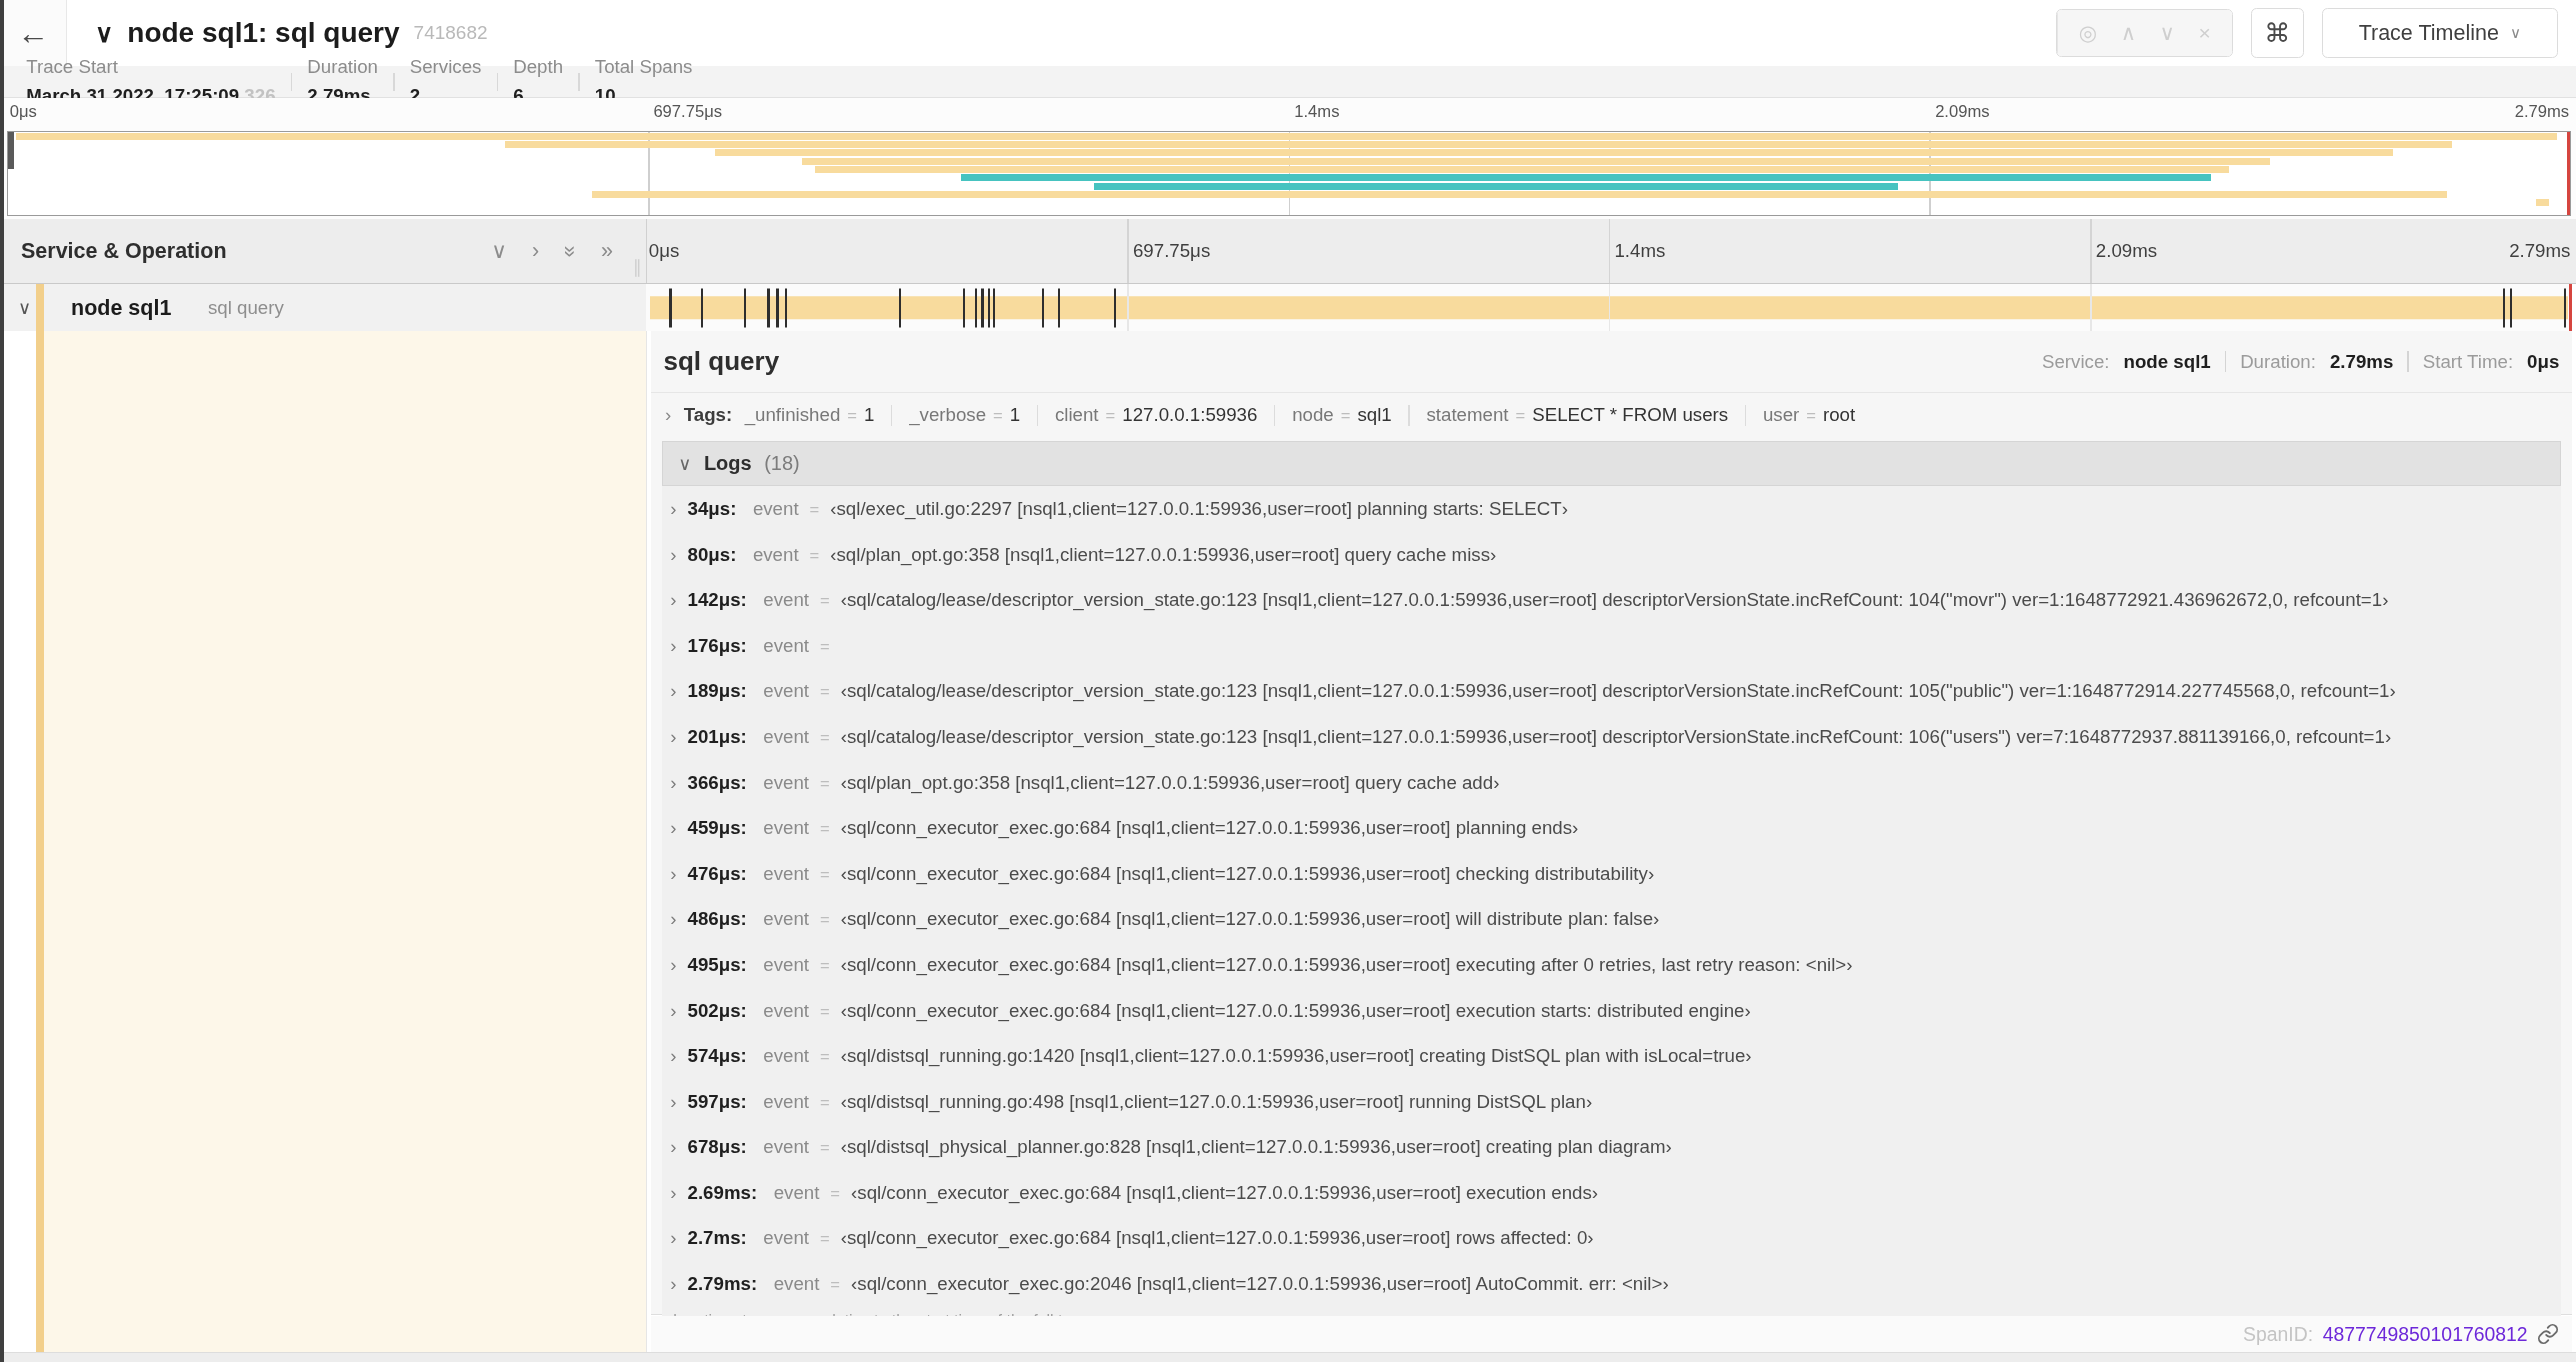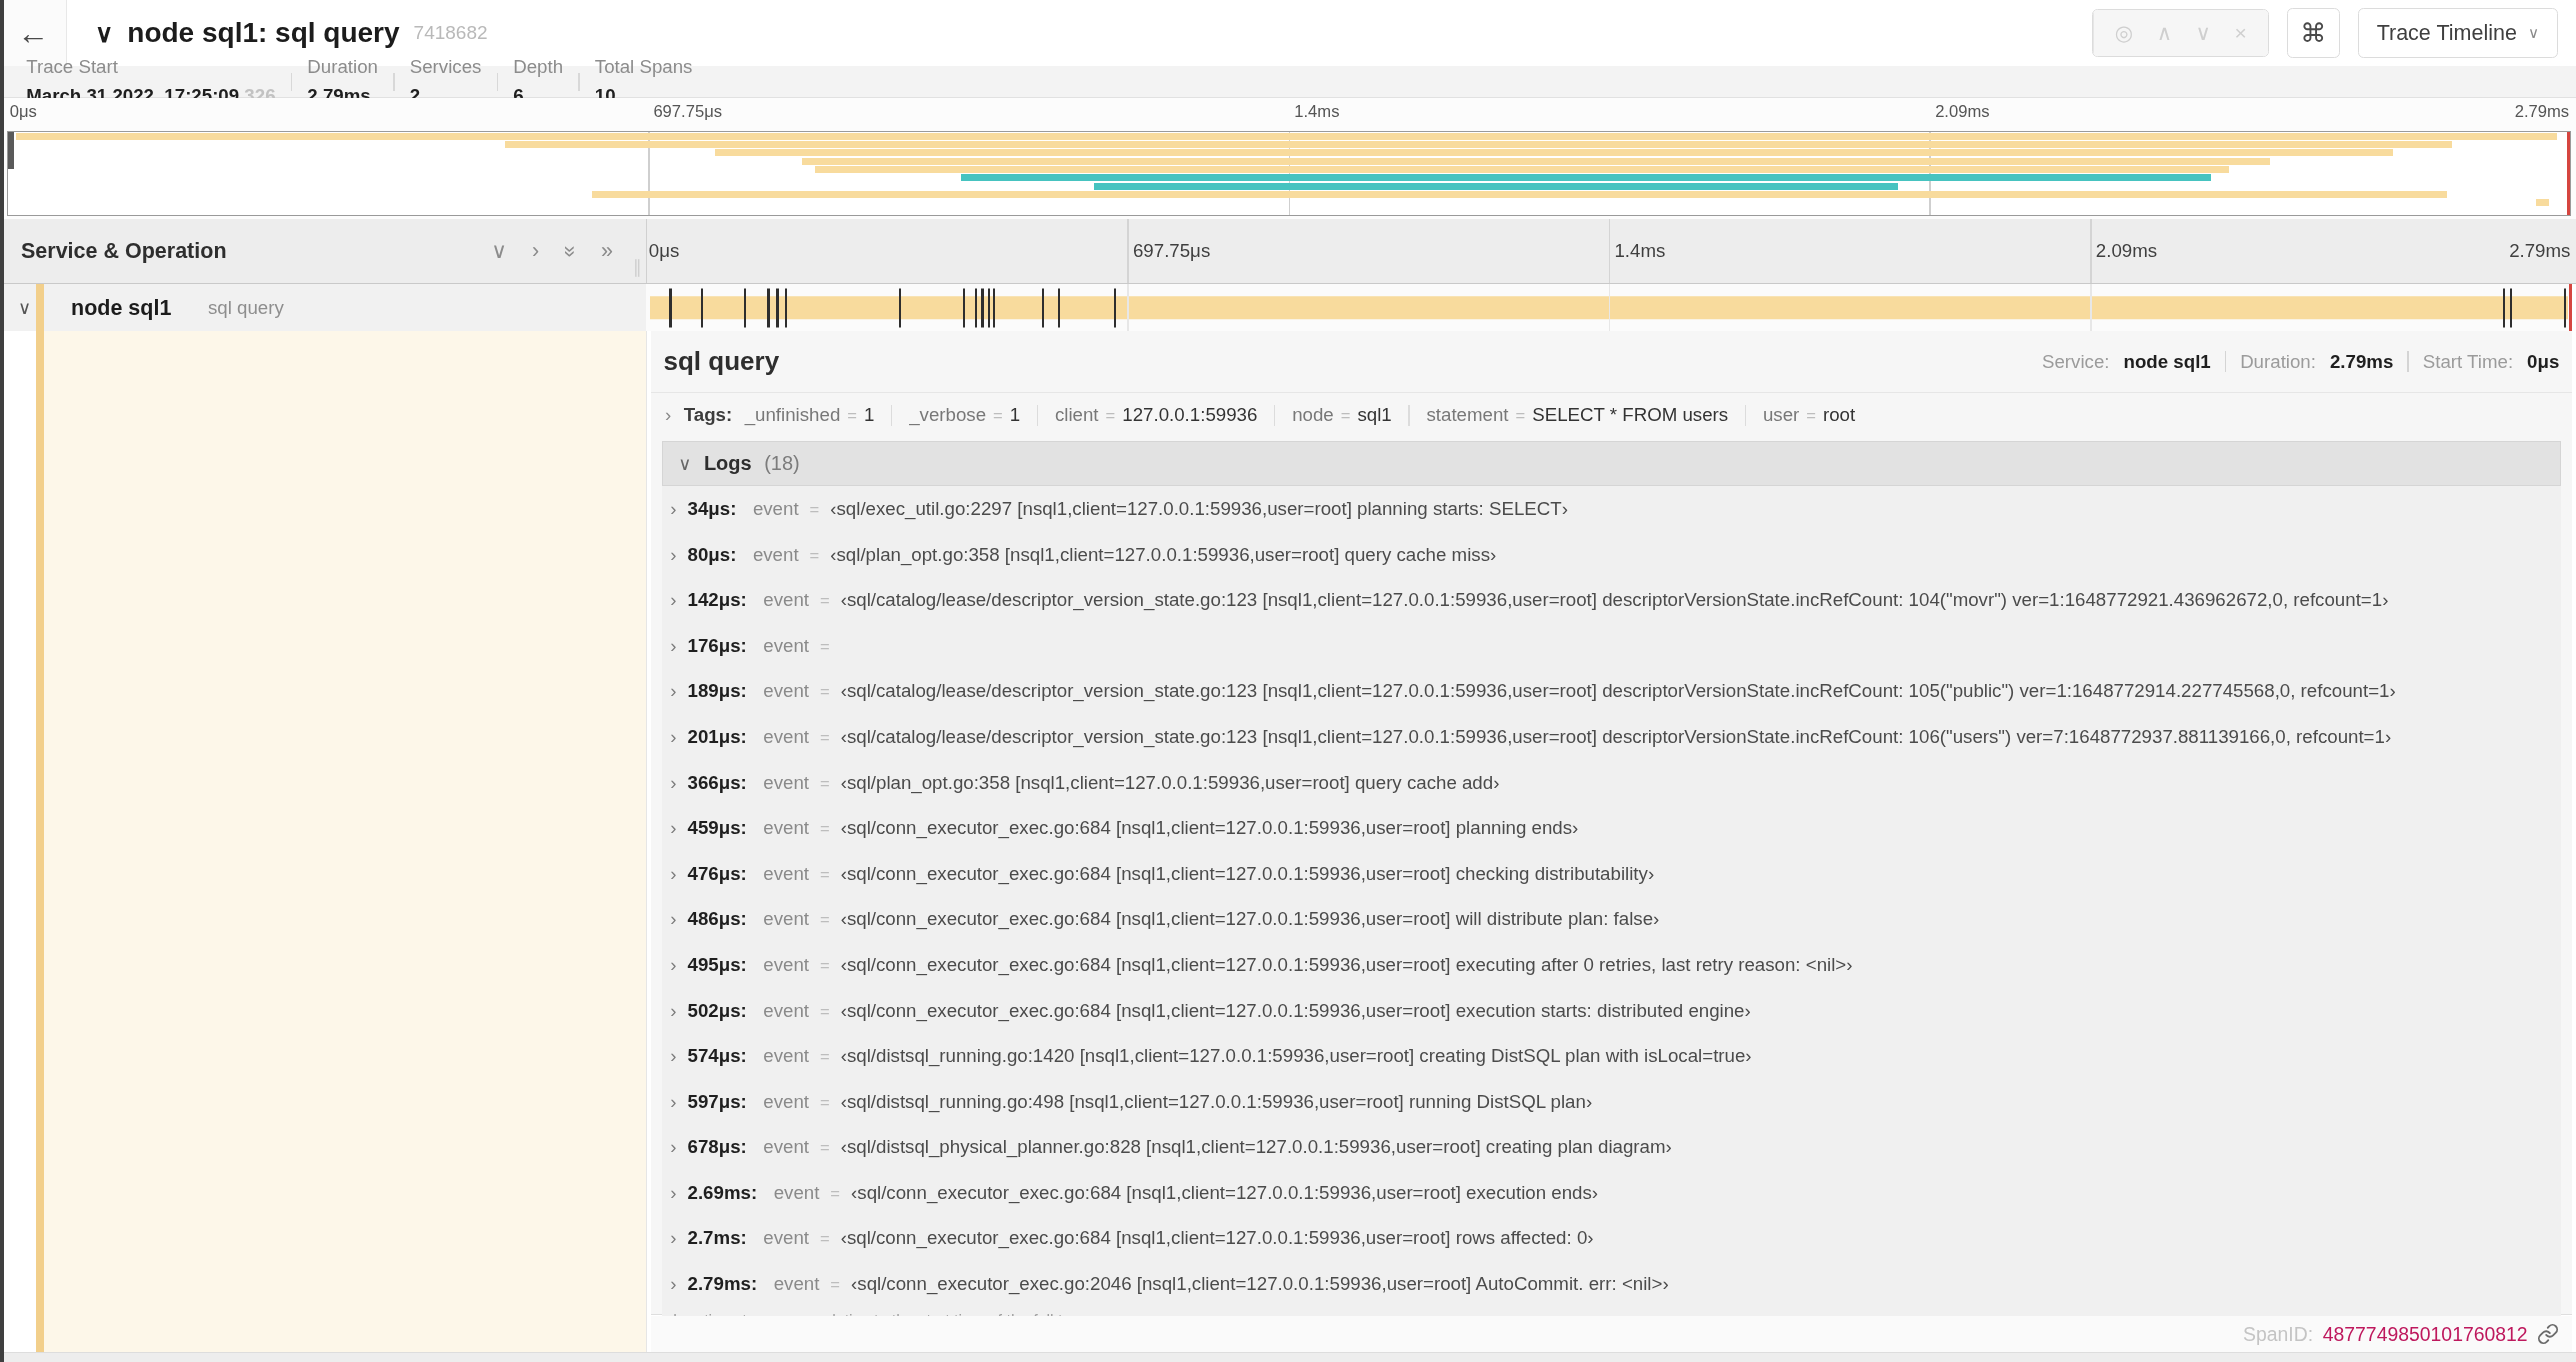--- a/index.html
+++ b/index.html
@@ -16,21 +16,21 @@
   .page-title{font-size:28px;font-weight:700;color:#1c1c1c;margin:0;}
   .trace-id{font-size:19px;color:#b9b9b9;font-weight:400;}
   .topbar-right{margin-left:auto;display:flex;align-items:center;gap:18px;padding-right:18px;}
   .find-group{display:flex;height:46px;border:1.4px solid #dcdcdc;border-radius:5.5px;overflow:hidden;background:#fff;align-items:stretch;}
   .find-input{border:none;outline:none;width:415px;padding:0 18px;font-size:20px;color:#444;font-family:"Liberation Sans",sans-serif;}
   .find-input::placeholder{color:#c3c3c3;}
   .find-suffix{display:flex;align-items:center;gap:23.5px;padding:0 21px;background:#f6f6f6;border-left:1.4px solid #e6e6e6;color:#cfcfcf;font-size:21px;}
   .icon-btn{height:48px;min-width:51px;border:1.4px solid #dcdcdc;border-radius:5.5px;background:#fff;
             display:flex;align-items:center;justify-content:center;font-size:26px;color:#4a4a4a;cursor:pointer;}
   .view-btn{height:48px;border:1.4px solid #dcdcdc;border-radius:5.5px;background:#fff;display:flex;align-items:center;
-            gap:11px;padding:0 18px;font-size:21.5px;color:#3f3f3f;cursor:pointer;}
+            gap:11px;padding:0 36px;font-size:21.5px;color:#3f3f3f;cursor:pointer;}
   .view-caret{font-size:15.2px;color:#8a8a8a;}
 
   
   .infobar{position:absolute;top:66px;left:0;right:0;height:31px;background:#f3f3f3;border-bottom:0.7px solid #e1e1e1;
            display:flex;align-items:center;padding-left:11px;font-size:18.7px;}
   .info-item{display:flex;align-items:baseline;gap:7.6px;padding:0 15.2px;flex-direction:column;}
   .info-label{color:#8c8c8c;}
   .info-value{color:#1f1f1f;font-weight:700;}
   .info-suffix{color:#c2c2c2;font-weight:700;}
   .info-div{width:1.4px;height:18px;background:#d8d8d8;align-self:center;}
@@ -103,21 +103,21 @@
   .lr-chev{color:#7d7d7d;}
   .lr-ts{font-weight:700;color:#1f1f1f;white-space:nowrap;}
   .lr-field{color:#8a8a8a;margin-left:5.5px;}
   .lr-eq{color:#bdbdbd;font-size:16.6px;}
   .lr-val{color:#4b4b4b;}
   .log-note{padding:5.5px 11px 12.5px;font-size:16px;color:#9e9e9e;}
 
   .detail-footer{position:absolute;left:651px;right:4.2px;top:1316px;height:36px;background:#fafafa;
                  display:flex;align-items:center;justify-content:flex-end;gap:9.7px;padding-right:12.5px;font-size:19.4px;}
   .sf-label{color:#c4c4c4;}
-  .sf-value{color:#be185d;}
+  .sf-value{color:#6d28d9;}
   .link-icon{width:22px;height:22px;display:inline-block;cursor:pointer;}
 
   .bottom-strip{position:absolute;left:0;right:0;top:1352px;height:11px;background:#ededed;border-top:0.7px solid #dddddd;}
 </style>
 </head>
 <body>
 
 <div class="page">
   <div class="left-edge"></div>
 

